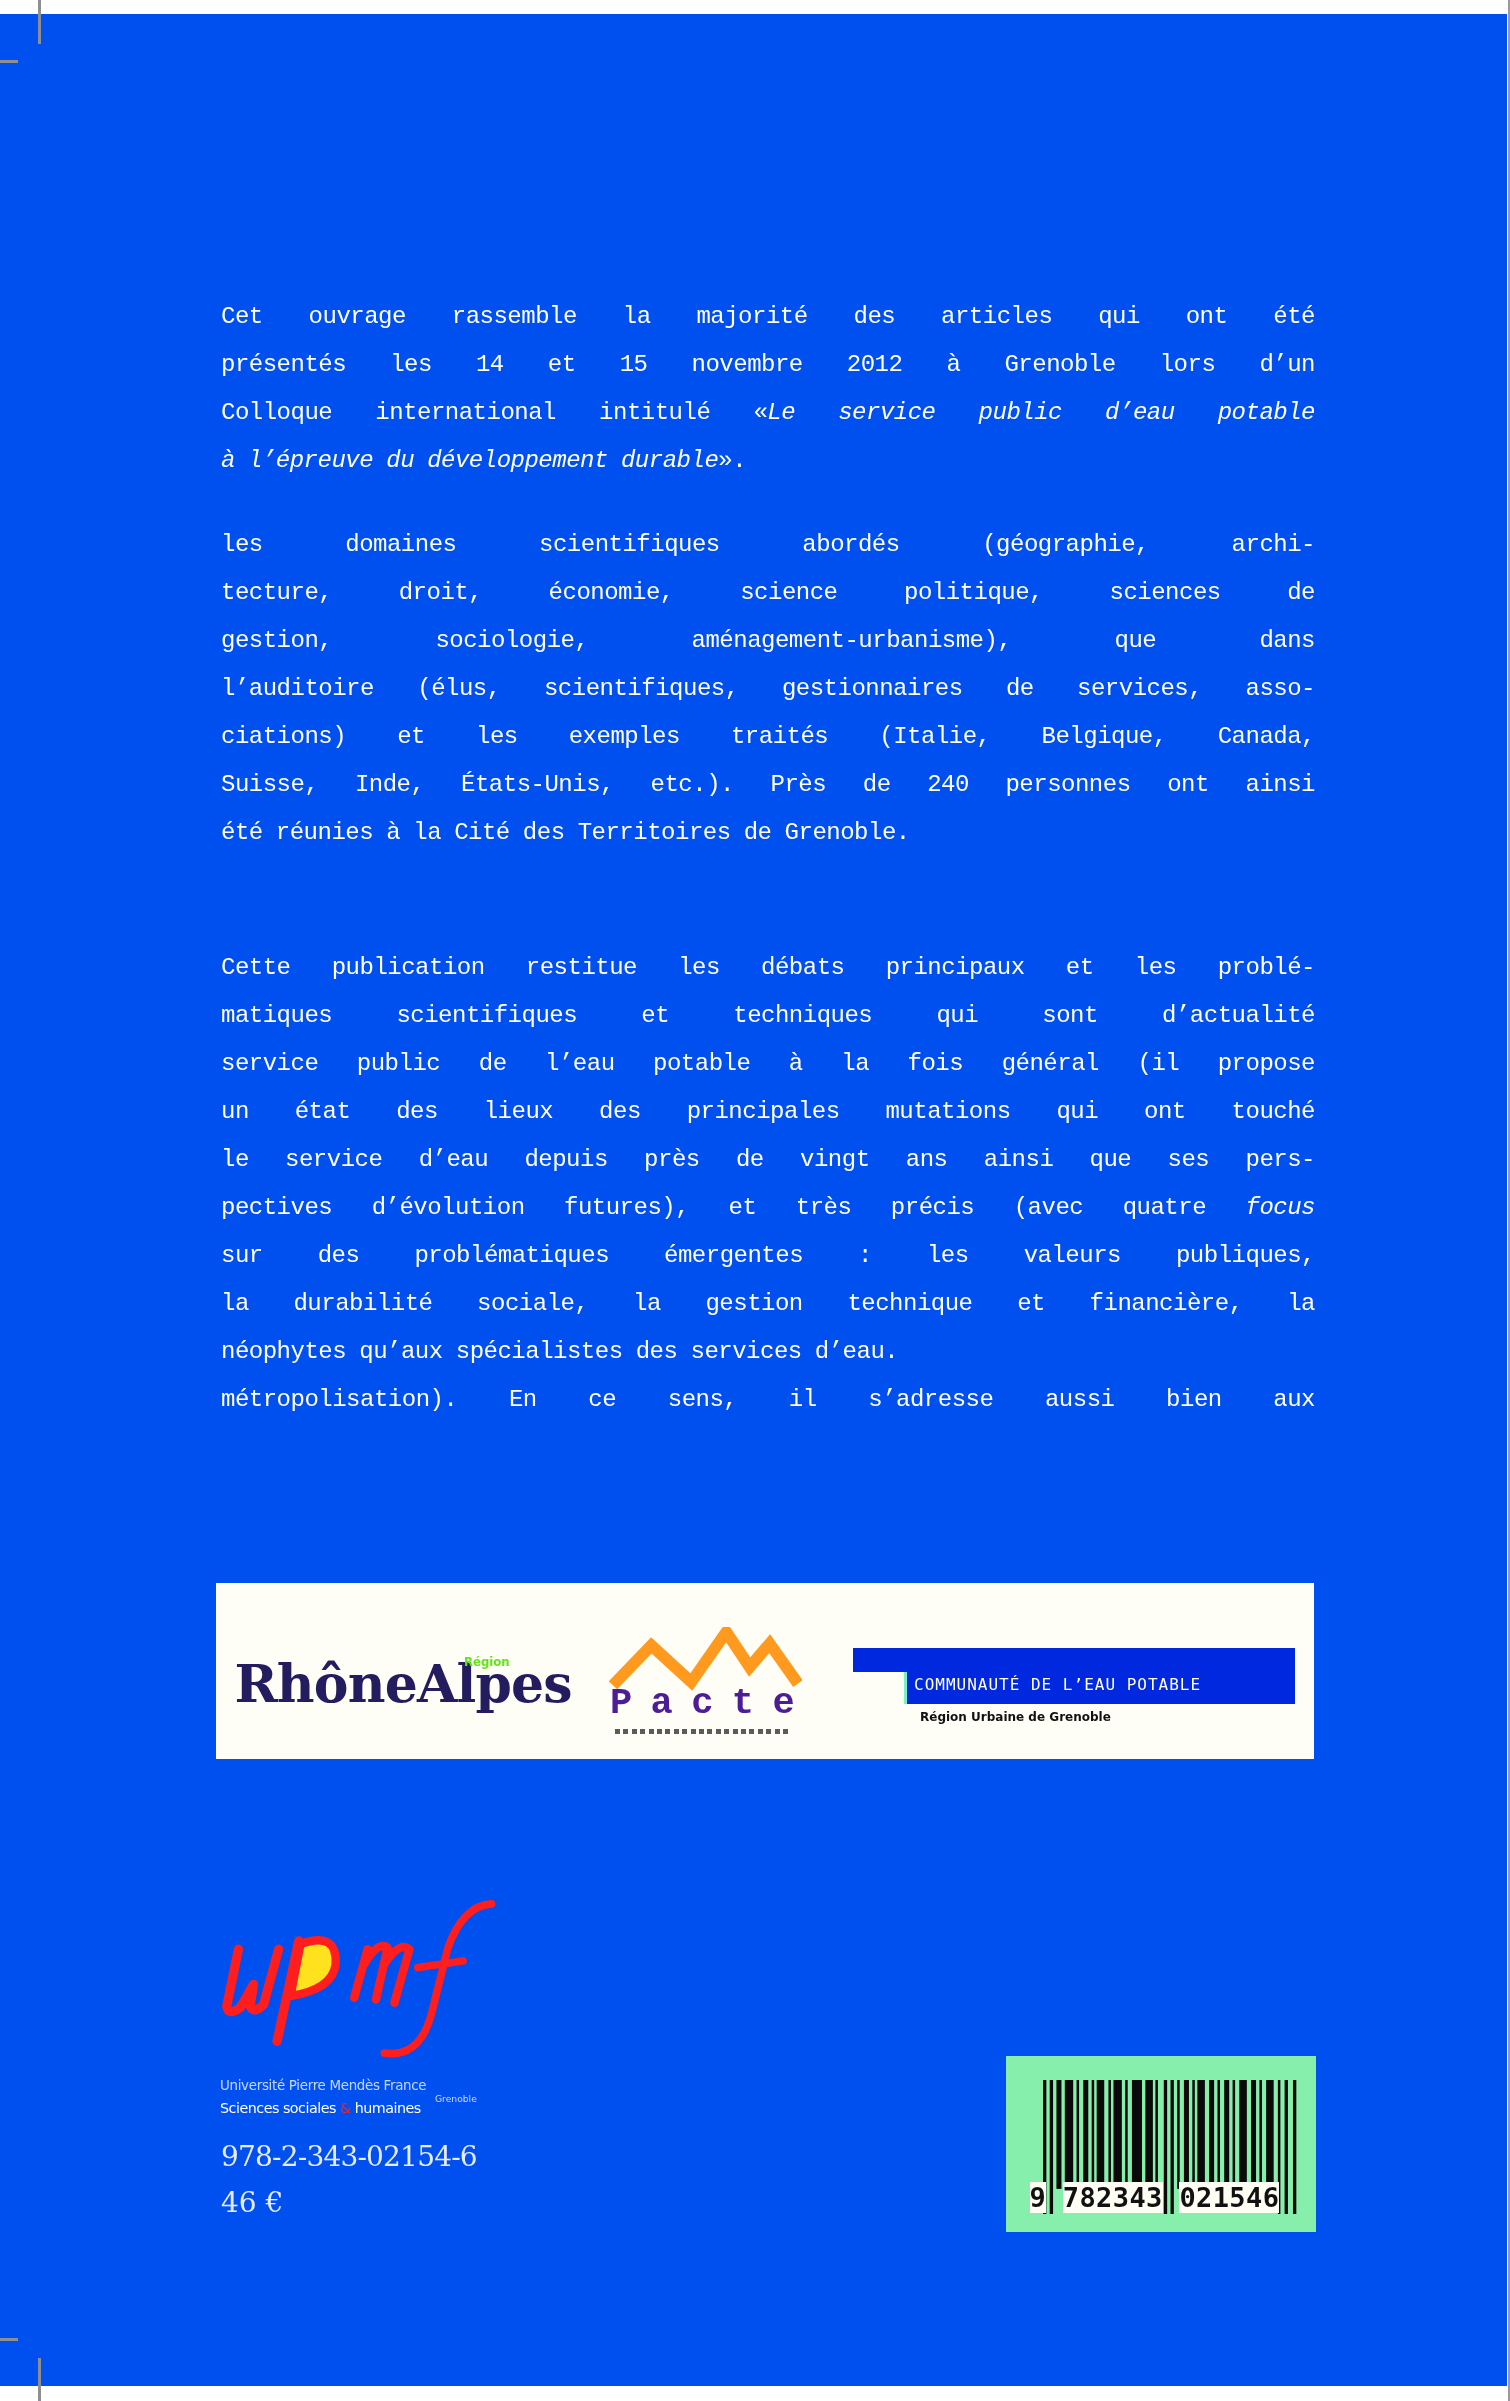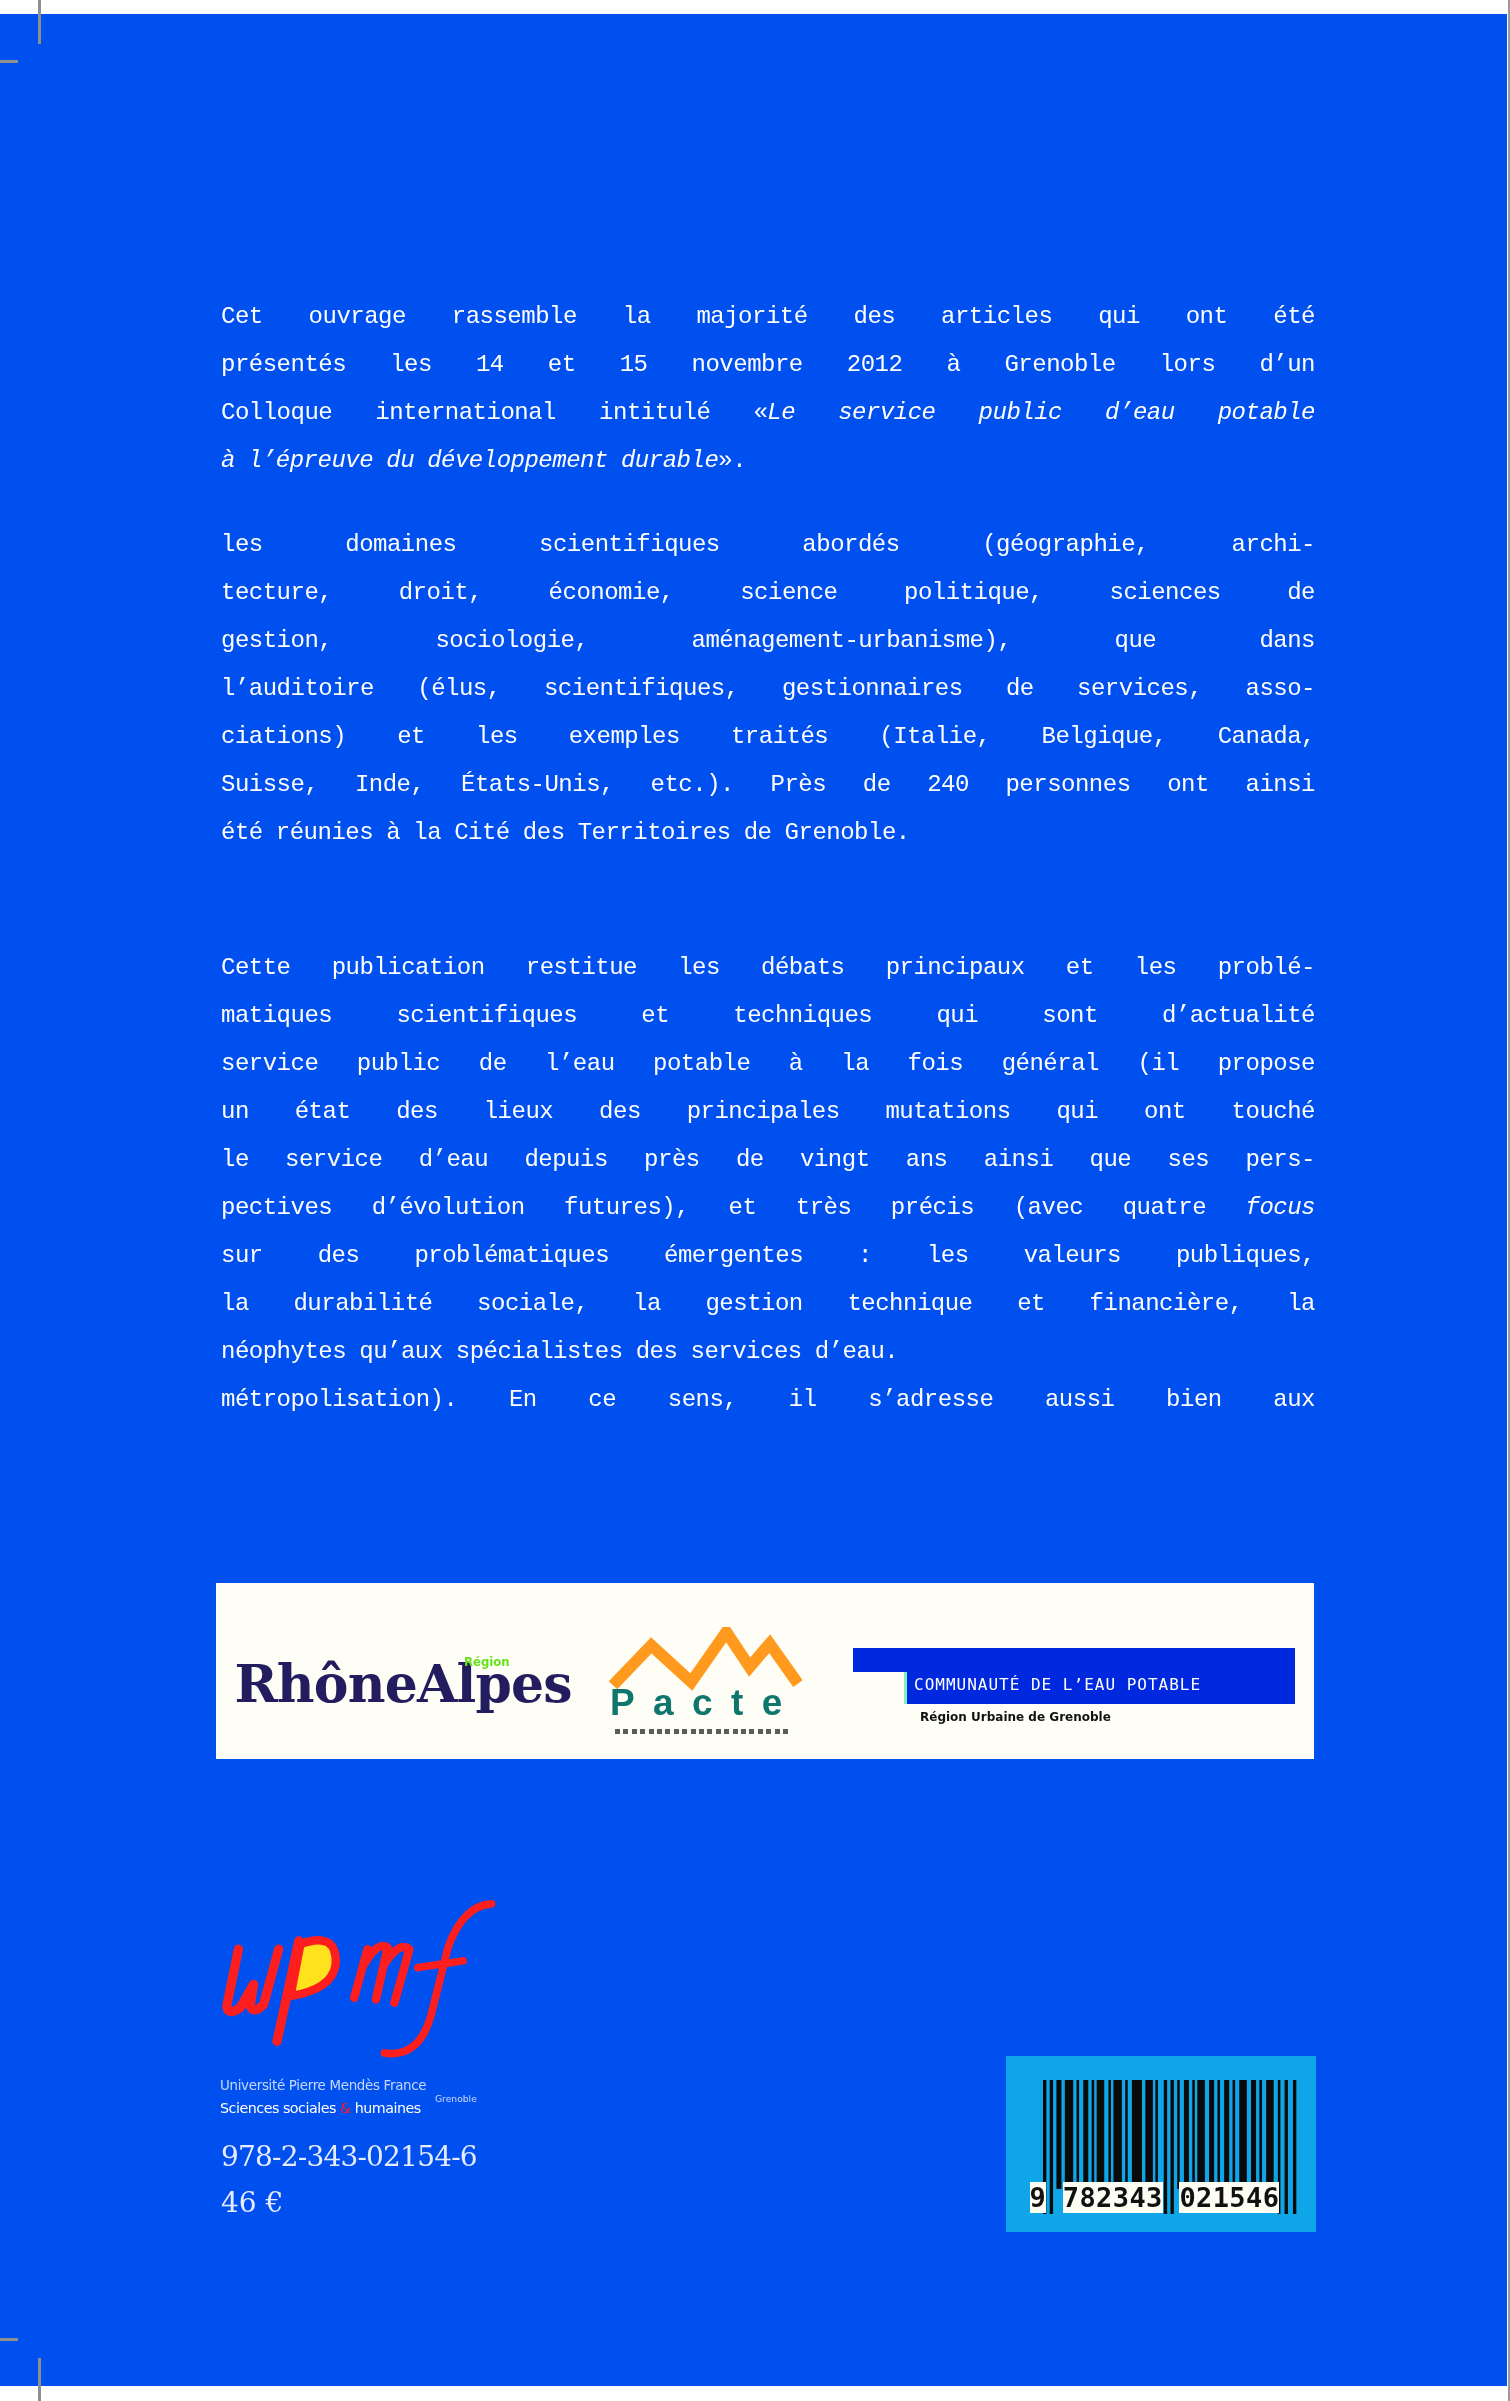--- a/index.html
+++ b/index.html
@@ -49,22 +49,22 @@
     font-size: 52px; color: #231c5e; letter-spacing: -0.8px;
   }
   .rhone-region {
     position: absolute; left: 248px; top: 72px;
     font-family: "DejaVu Sans", sans-serif; font-weight: bold;
     font-size: 11.7px; color: #66e21a;
   }
   .pacte-mountain { position: absolute; left: 393px; top: 44px; width: 193px; height: 65px; }
   .pacte-word {
     position: absolute; left: 394px; top: 99px; width: 193px;
-    font-family: Liberation Sans, sans-serif; font-weight: bold;
-    font-size: 37px; color: #0f766e; letter-spacing: 18.4px;
+    font-family: Liberation Mono, monospace; font-weight: bold;
+    font-size: 37px; color: #4c1d95; letter-spacing: 18.4px;
   }
   .pacte-sub {
     position: absolute; left: 399px; top: 146px; width: 176px; height: 5px;
     background: repeating-linear-gradient(90deg, #333 0 5px, transparent 5px 8.4px);
     opacity: 0.8;
   }
   .cep-bar {
     position: absolute; left: 637px; top: 65px; width: 442px; height: 56px;
     background: #0028de;
   }
@@ -107,21 +107,21 @@
   .isbn, .price {
     position: absolute; left: 221px;
     font-family: "DejaVu Serif", serif; font-size: 28px; color: #e6ecff;
   }
   .isbn { top: 2140px; letter-spacing: -0.8px; }
   .price { top: 2186px; }
 
   
   .barcode-box {
     position: absolute; left: 1006px; top: 2056px; width: 310px; height: 176px;
-    background: #0ea5e9;
+    background: #86efac;
   }
   .barcode-bars { position: absolute; left: 37px; top: 23.5px; width: 255px; height: 134px; }
   .barcode-digits {
     position: absolute; left: 23.5px; top: 126px; width: 260px;
     font-family: "DejaVu Sans Mono", monospace; font-weight: bold;
     font-size: 27px; color: #111111; letter-spacing: 0.4px; white-space: pre;
     background: transparent;
   }
   .barcode-digits span { background: #fdfdf3; }
 </style>

